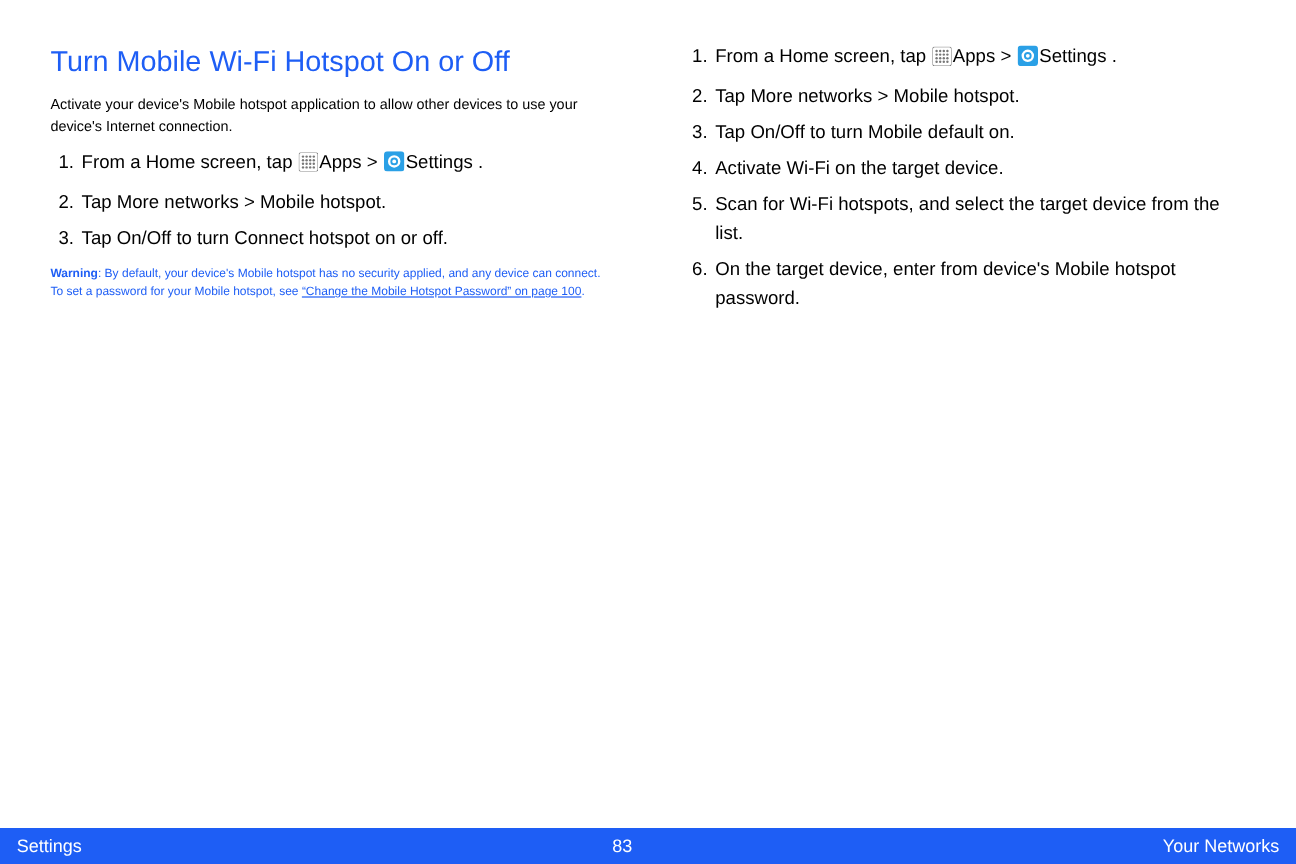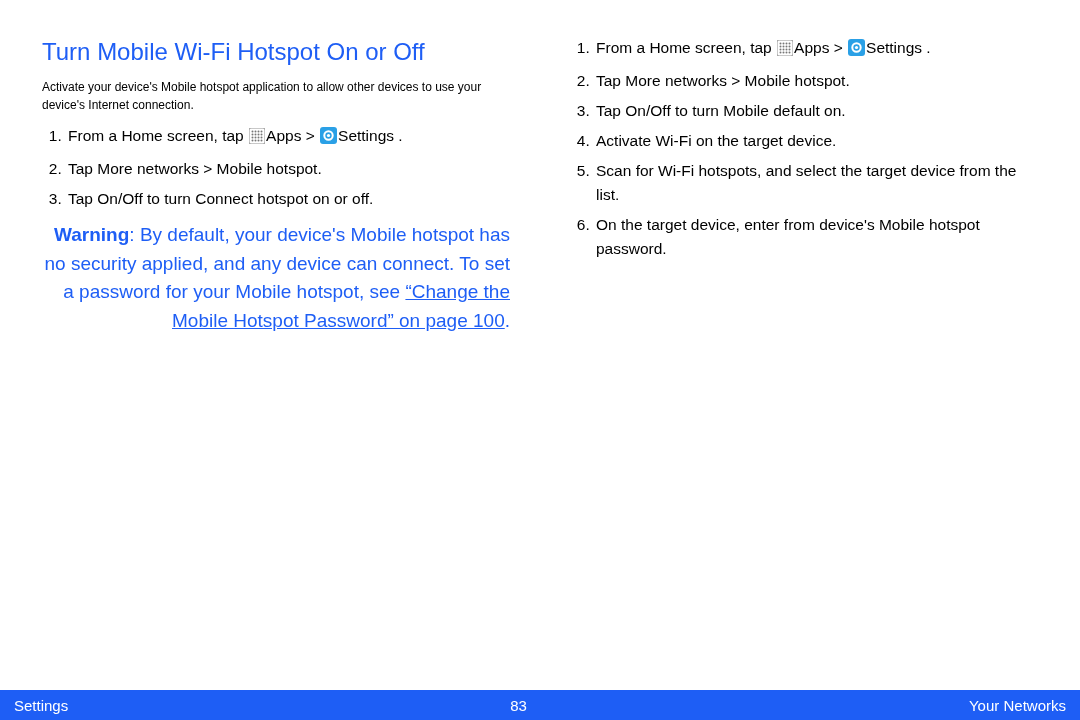--- a/index.html
+++ b/index.html
@@ -5,21 +5,21 @@
   * { box-sizing: border-box; margin: 0; padding: 0; }
   html, body { width: 1080px; height: 720px; font-family: Arial, Helvetica, sans-serif; background: #fff; color: #000; }
   .page { width: 1080px; height: 720px; position: relative; }
   .content { display: flex; padding: 36px 42px 0 42px; gap: 60px; }
   .col { flex: 1; min-width: 0; }
   h2 { color: #1e5ef5; font-weight: 400; font-size: 24px; line-height: 1.3; margin-bottom: 12px; }
   p { font-size: 12px; line-height: 1.45; margin-bottom: 10px; }
   ol { list-style: decimal; padding-left: 24px; font-size: 15.5px; line-height: 1.55; }
   ol li { margin-bottom: 6px; padding-left: 2px; }
   .b { font-weight: 400; }
-  .warning { color: #1e5ef5; font-size: 19px; line-height: 1.5; margin-top: 10px; text-align: right; }
+  .warning { color: #1e5ef5; font-size: 10px; line-height: 1.5; margin-top: 10px; }
   .warning a { color: #1e5ef5; text-decoration: underline; }
   .warning .wlabel { font-weight: 700; }
   .icon { display: inline-block; vertical-align: -3px; margin: 0 1px; }
   .footer { position: absolute; left: 0; right: 0; bottom: 0; height: 30px; background: #1e5ef5; color: #fff; display: flex; align-items: center; justify-content: space-between; padding: 0 14px; font-size: 15px; }
 </style>
 </head>
 <body>
 
 <div class="page">
   <div class="content">

